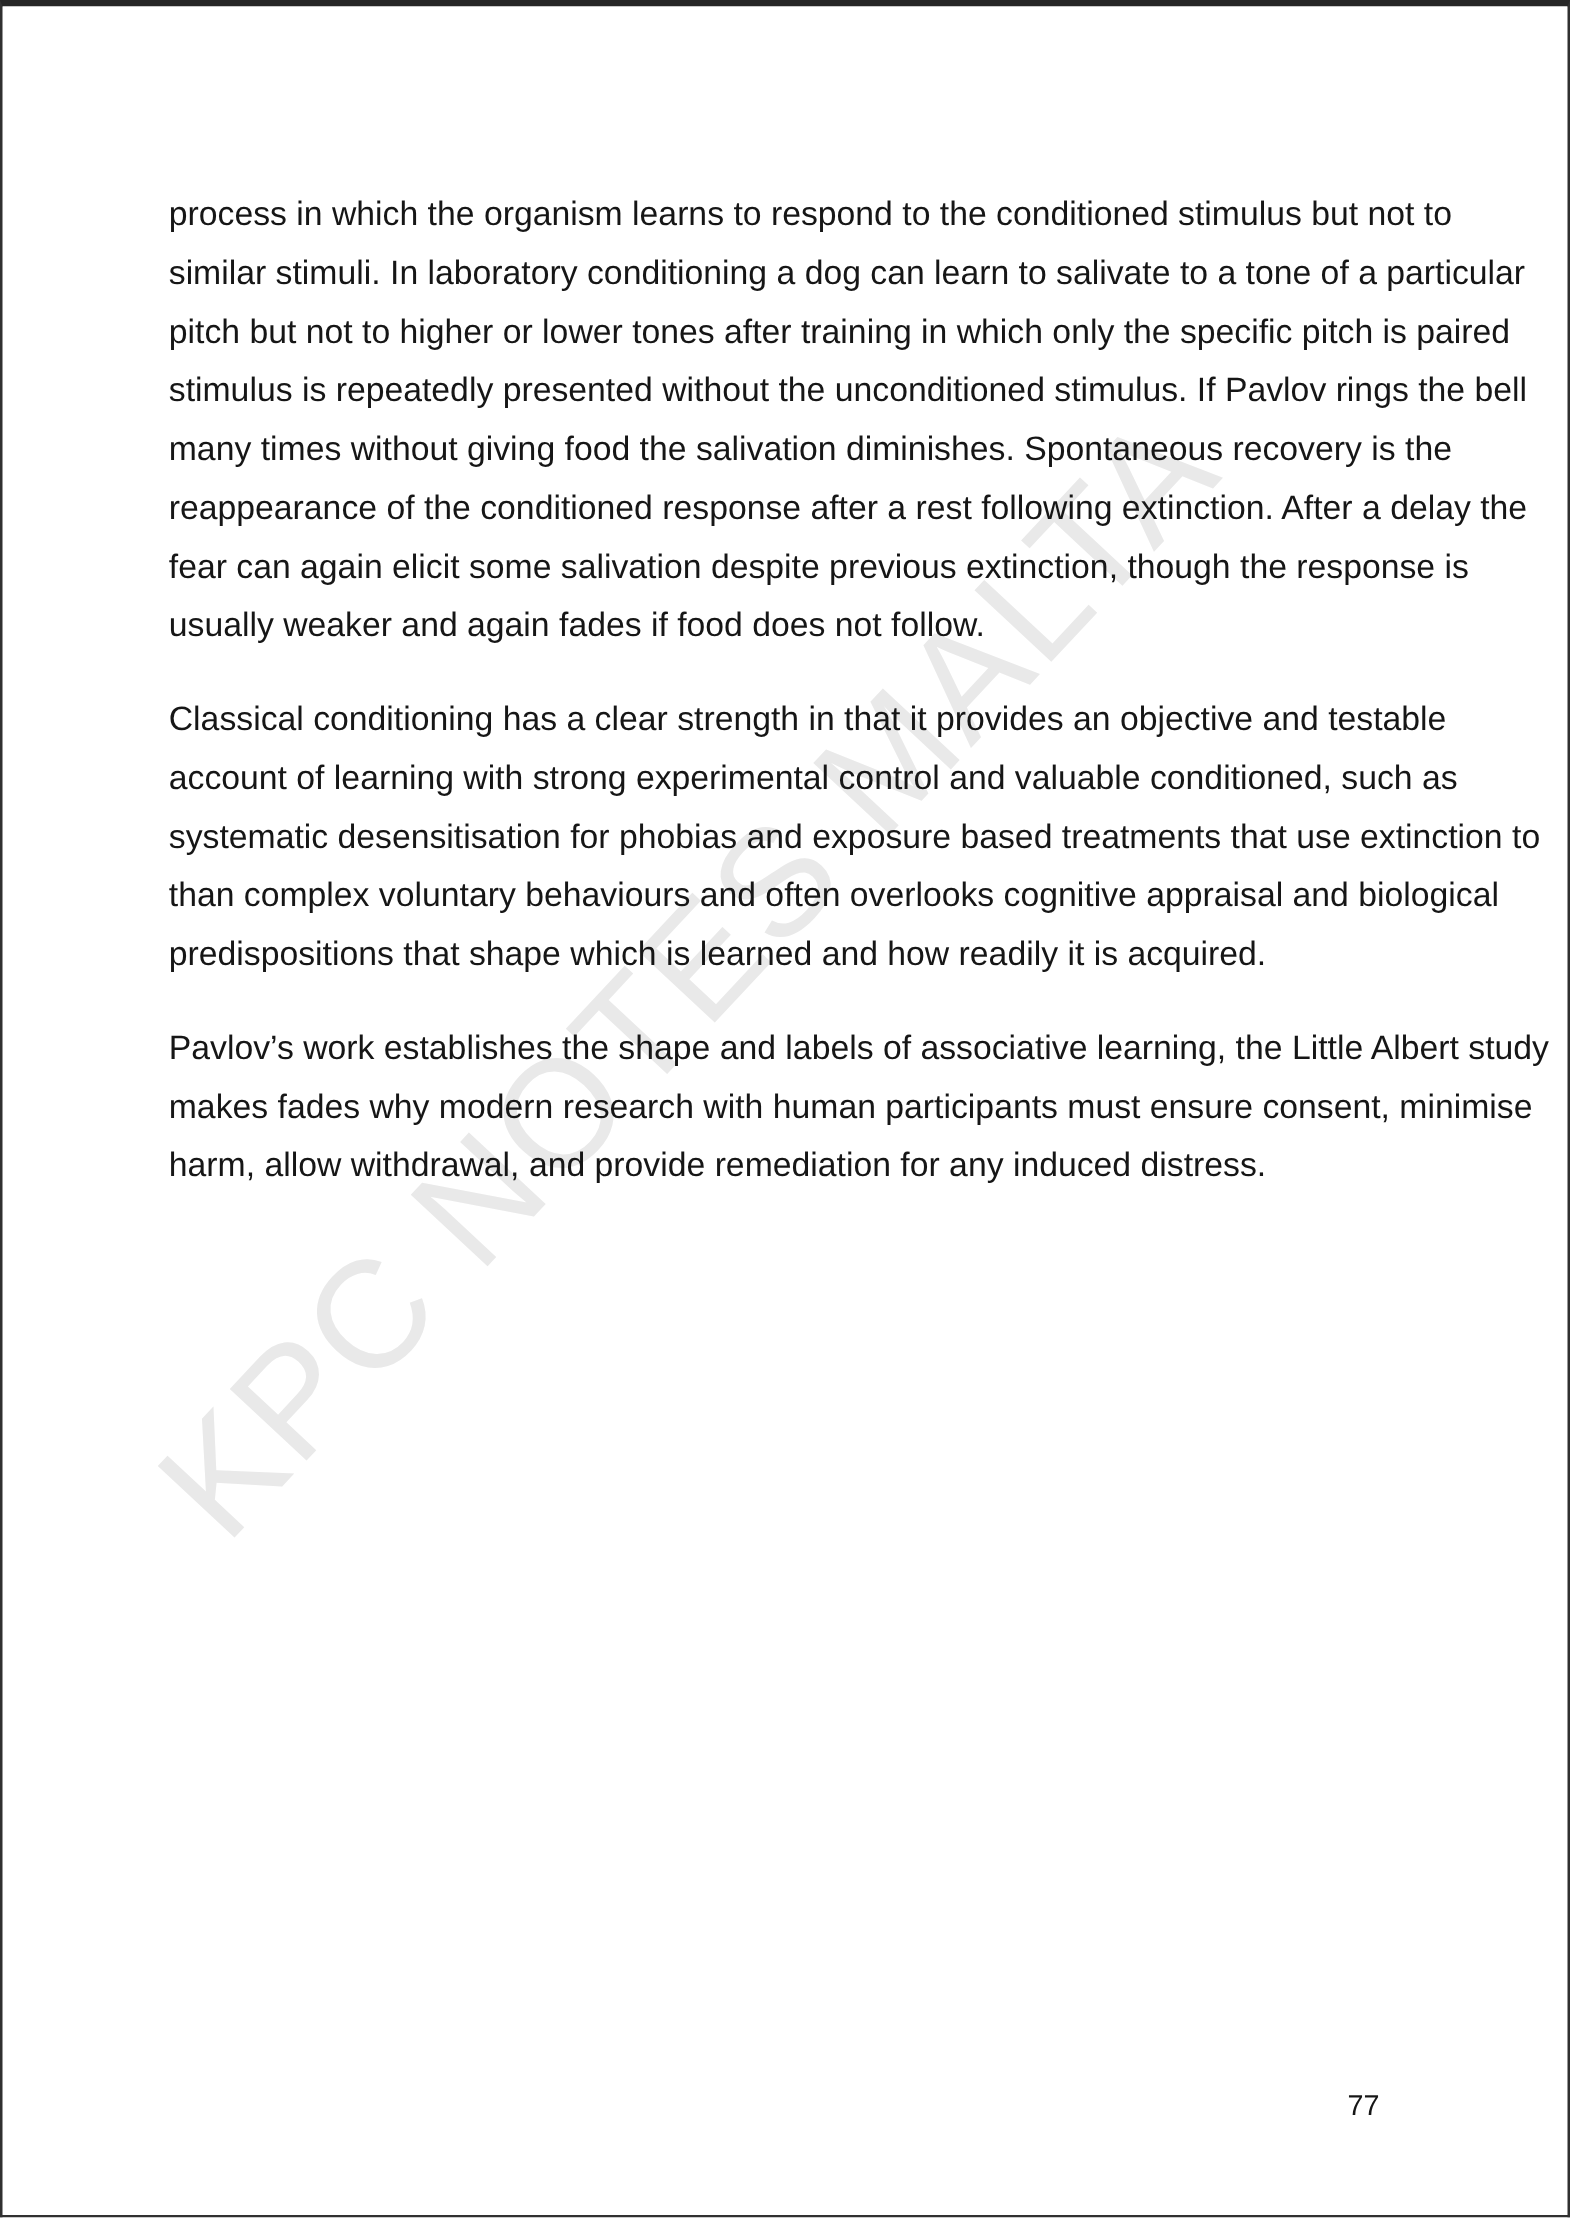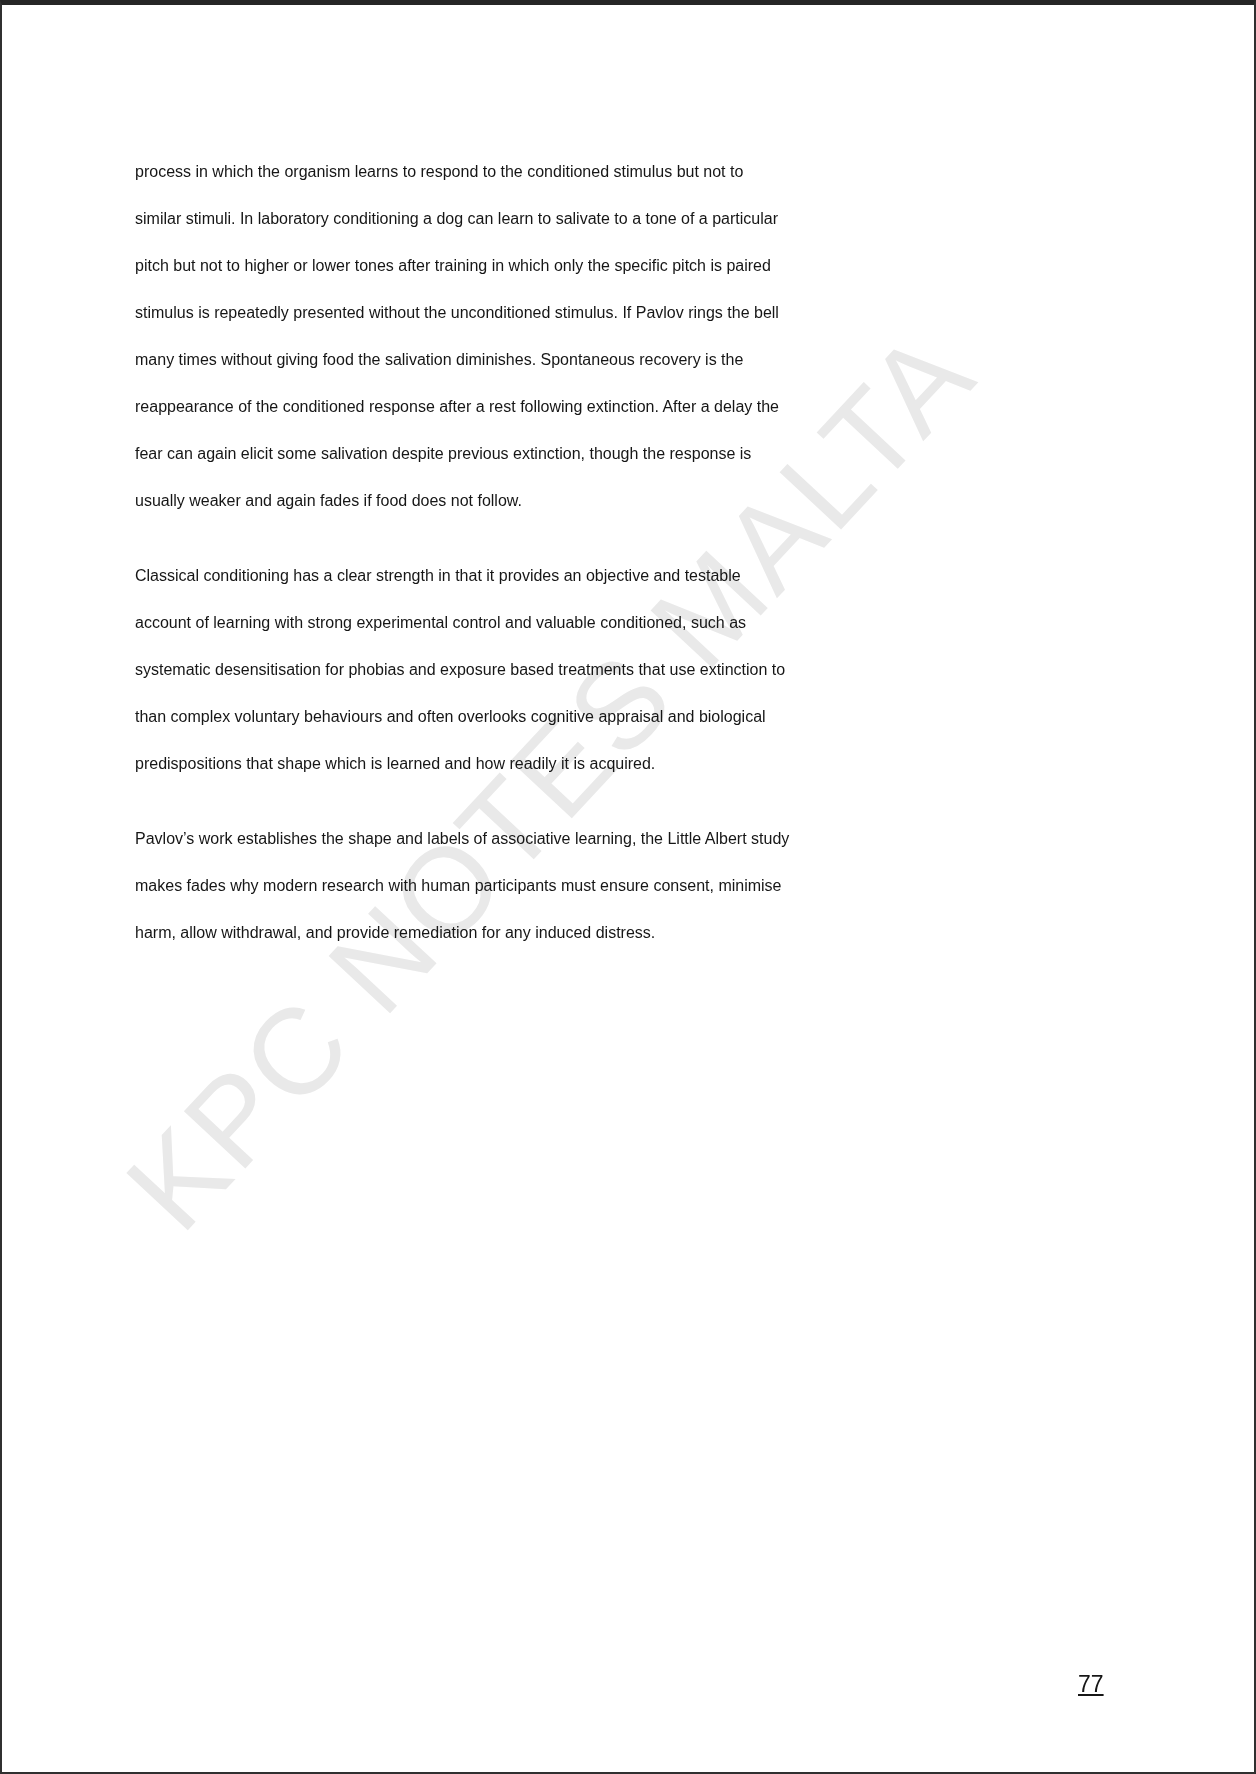--- a/index.html
+++ b/index.html
@@ -33,39 +33,38 @@
     z-index: 0;
     user-select: none;
   }
   .content {
     position: absolute;
     left: 133px;
     top: 143px;
     width: 995px;
     z-index: 1;
     color: #161616;
-    font-size: 16px;
+    font-size: 27px;
   }
   .paragraph {
     margin: 0 0 28px 0;
   }
   .paragraph .line {
     height: 47px;
     line-height: 47px;
     white-space: nowrap;
   }
   .page-number {
     position: absolute;
     left: 1076px;
     top: 1663px;
     z-index: 1;
     color: #161616;
     font-size: 23px;
     line-height: 32px;
-    text-decoration: underline;
   }
 </style>
 </head>
 <body>
 
 <div class="page">
   <div class="watermark">KPC NOTES MALTA</div>
 
   <div class="content">
     <div class="paragraph">

